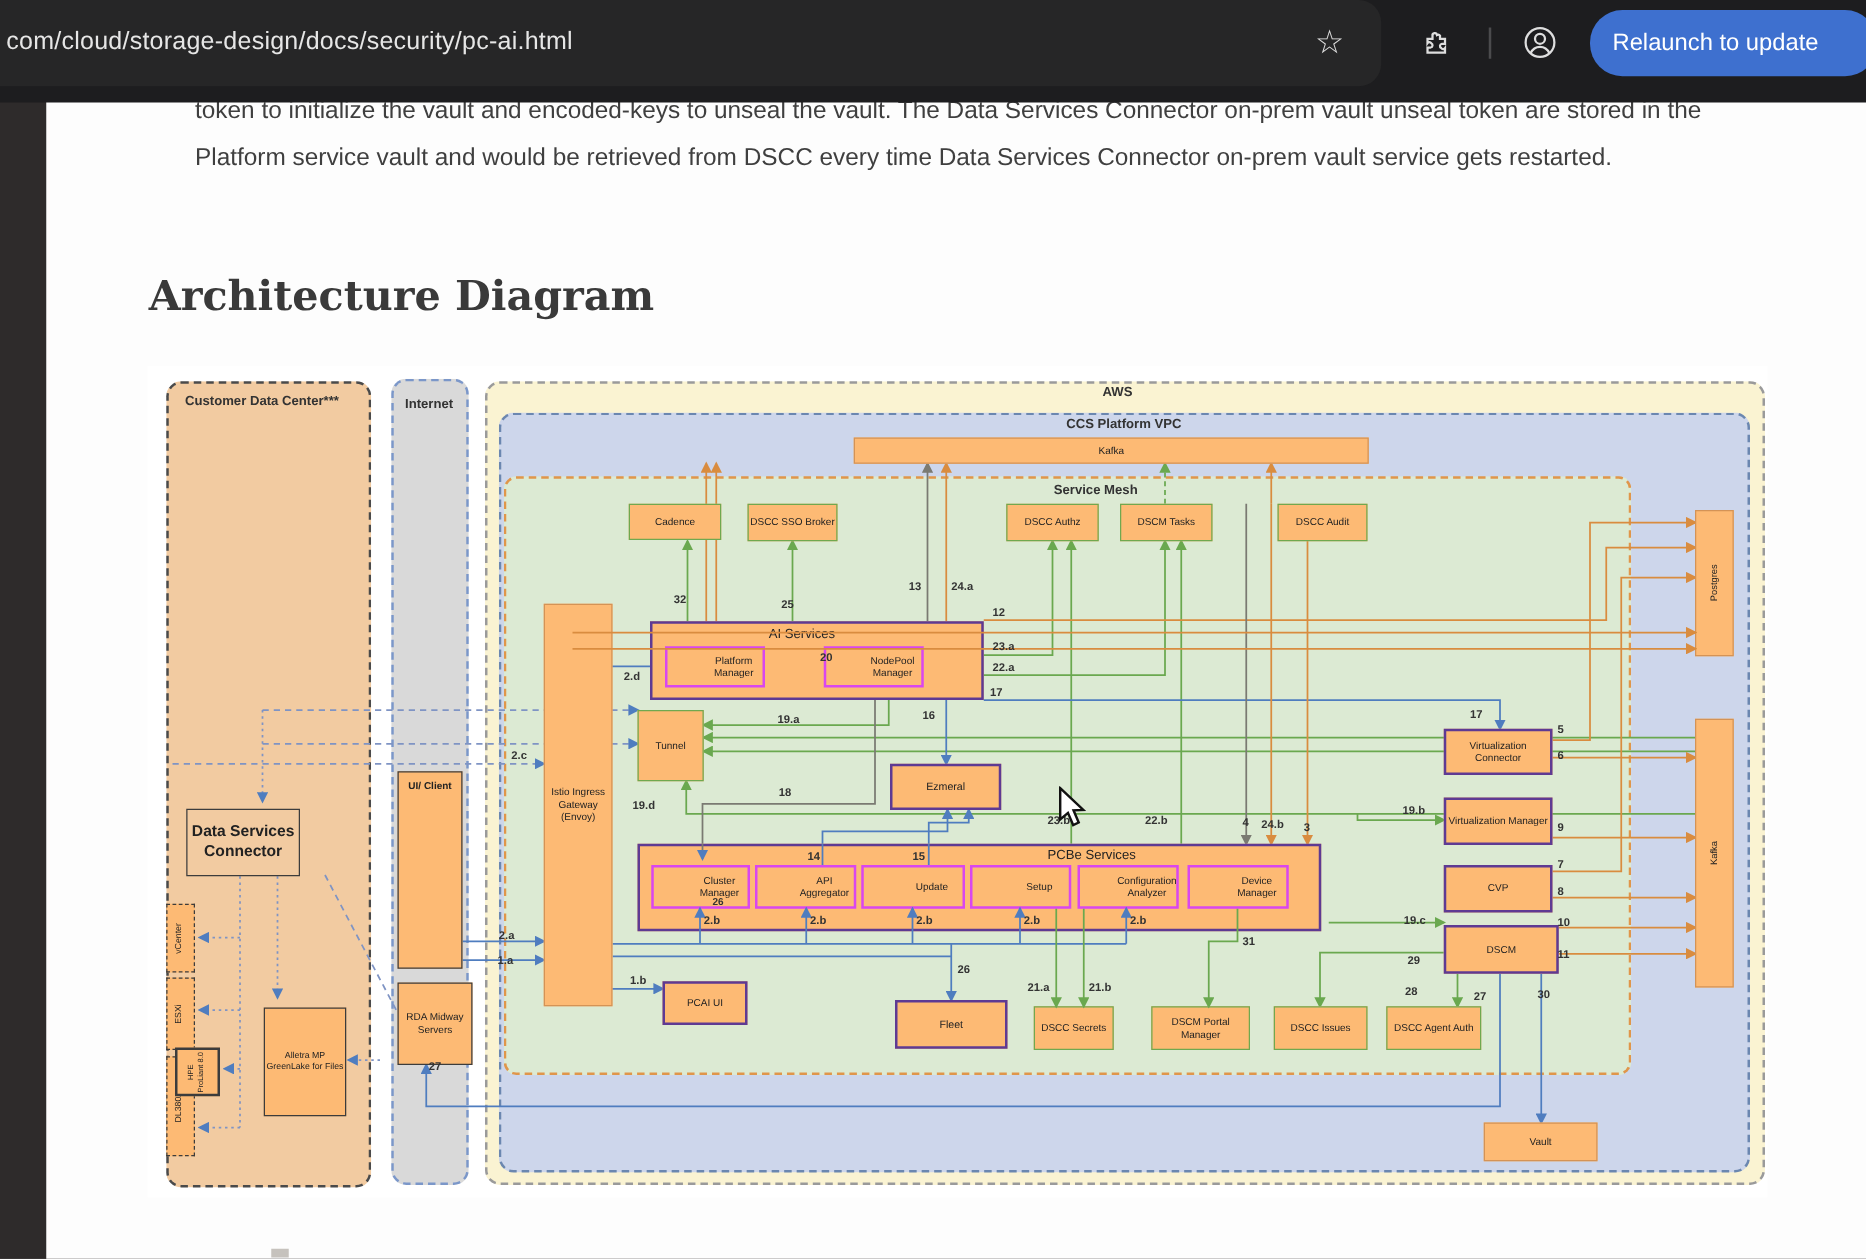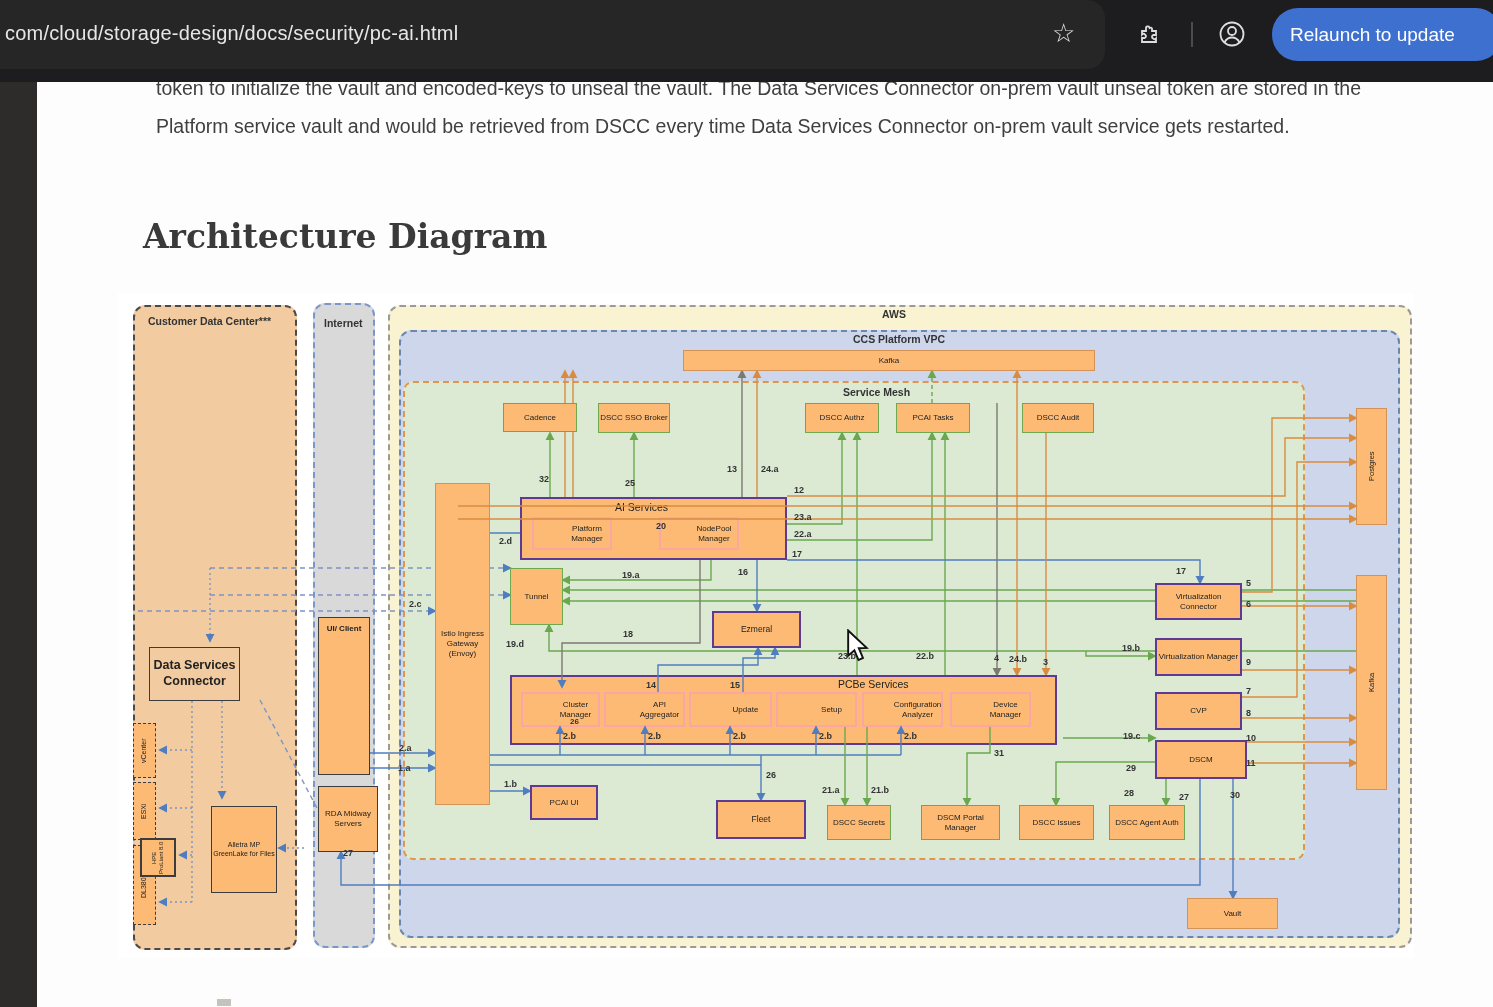--- a/index.html
+++ b/index.html
@@ -15,37 +15,37 @@
   .sep { position:absolute; left:1191px; top:22px; width:2px; height:25px; background:#4b4b4d; }
   .profile { position:absolute; left:1218px; top:20px; }
   .relaunch { position:absolute; left:1272px; top:8px; width:230px; height:53px; background:#3e70cf;
               border:none; border-radius:26px; color:#fff; font-size:19px; font-family:"Liberation Sans",sans-serif;
               text-align:left; padding-left:18px; cursor:pointer;}
   
   .page { position:absolute; left:37px; top:69px; width:1456px; height:938px; background:#fdfdfd; }
   .para { position:absolute; left:119px; top:0px; width:1280px; font-size:19.5px; line-height:38px;
           color:#3f3f3f; }
   .h2 { position:absolute; left:82px; top:148px; font-family:"DejaVu Serif", serif; font-weight:700;
-        font-size:33px; color:#3a3a3a;margin-left:24px; }
+        font-size:33px; color:#3a3a3a; }
   .frag { position:absolute; left:180px; top:930px; width:14px; height:7px; background:#c6c2bd; }
   
   .stage { position:absolute; left:81px; top:224px; width:1296px; height:665px; background:#fff; }
   .stage * { position:absolute; }
   svg.lines { left:0; top:0; }
   .region { border-radius:12px; }
   .rlabel { font-size:10.5px; font-weight:700; color:#333; white-space:nowrap; }
   .cdc { left:15px; top:12px; width:164px; height:645px; background:#f2cba1; border:2px dashed #4a4a4a; }
   .inet { left:195px; top:10px; width:62px; height:645px; background:#d9d9d9; border:2px dashed #7b97c9; }
   .aws { left:270px; top:12px; width:1024px; height:643px; background:#faf3d2; border:2px dashed #9a9a9a; }
   .vpc { left:281px; top:37px; width:1001px; height:608px; background:#cdd6eb; border:2px dashed #6b87b0; }
   .mesh { left:285px; top:88px; width:902px; height:479px; background:#dcead3; border:2.5px dashed #e0964a; border-radius:10px;}
   .node { display:flex; align-items:center; justify-content:center; text-align:center;
           background:#fdba74; color:#222; line-height:1.25; }
   .gbox { border:1.4px solid #70a84f; font-size:8px; }
-  .pbox { border:2px solid #fca5a5; font-size:8px;padding-left:30px; }
+  .pbox { border:2px solid #d946ef; font-size:8px;padding-left:30px; }
   .pcont { border:2.5px solid #5e3a93; }
   .obox { border:1.5px solid #d49356; font-size:8px; }
   .kbox { border:1.5px solid #3c3c3c; font-size:8px; }
   .ctitle { font-size:10.5px; color:#222; white-space:nowrap; }
   .vt { writing-mode:vertical-rl; transform:rotate(180deg); }
   .el { font-size:9px; font-weight:700; color:#333; white-space:nowrap; z-index:30; }
   .el.sm { font-size:8px; }
   .lab-kafka { font-size:8px; }
 </style>
 </head>
@@ -180,21 +180,21 @@
     <div class="node" style="left:93px;top:513px;width:66px;height:87px;border:1.5px solid #3c3c3c;font-size:7px">Alletra MP GreenLake for Files</div>
 
     <div class="node kbox" style="left:200px;top:324px;width:52px;height:158px;align-items:flex-start;padding-top:6px;font-weight:700">UI/ Client</div>
     <div class="node kbox" style="left:200px;top:493px;width:60px;height:66px">RDA Midway Servers</div>
 
     <div class="node obox lab-kafka" style="left:565px;top:57px;width:412px;height:21px">Kafka</div>
 
     <div class="node gbox" style="left:385px;top:110px;width:74px;height:29px">Cadence</div>
     <div class="node gbox" style="left:480px;top:110px;width:72px;height:30px">DSCC SSO Broker</div>
     <div class="node gbox" style="left:687px;top:110px;width:74px;height:30px">DSCC Authz</div>
-    <div class="node gbox" style="left:778px;top:110px;width:74px;height:30px">PCAI Tasks</div>
+    <div class="node gbox" style="left:778px;top:110px;width:74px;height:30px">DSCM Tasks</div>
     <div class="node gbox" style="left:904px;top:110px;width:72px;height:30px">DSCC Audit</div>
 
     <div class="node obox" style="left:317px;top:190px;width:55px;height:322px;padding:0 4px">Istio Ingress Gateway (Envoy)</div>
     <div class="node gbox" style="left:392px;top:275px;width:53px;height:57px">Tunnel</div>
 
     <div class="node pcont" style="left:402px;top:204px;width:267px;height:63px"></div>
     <span class="ctitle" style="left:497px;top:208px">AI Services</span>
     <div class="node pbox" style="left:414px;top:224px;width:80px;height:33px">Platform Manager</div>
     <div class="node pbox" style="left:541px;top:224px;width:80px;height:33px">NodePool Manager</div>
 

